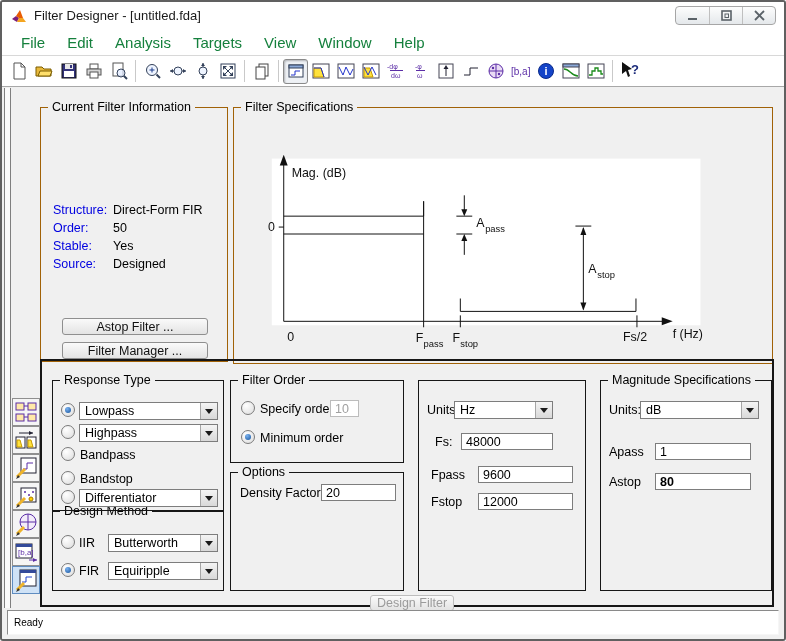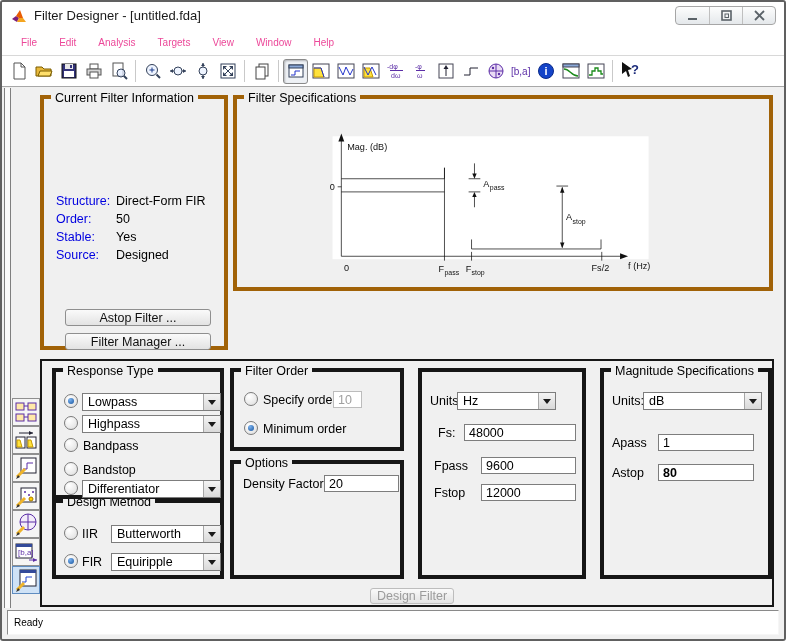--- a/index.html
+++ b/index.html
@@ -14,32 +14,32 @@
   .titlebar { position:absolute; top:0; left:0; right:0; height:28px; background:#ffffff; }
   .app-icon { position:absolute; left:9px; top:6px; width:16px; height:16px; }
   .title-text { position:absolute; left:32px; top:6px; font-size:13px; color:#1a1a1a; white-space:nowrap; }
   .win-controls { position:absolute; top:4px; right:8px; height:19px; display:flex;
     border:1px solid #a6a6a6; border-radius:4px; overflow:hidden;
     background:linear-gradient(#fdfdfd,#e4e8eb); }
   .win-btn { width:33px; height:100%; display:flex; align-items:center; justify-content:center; }
   .win-btn + .win-btn { border-left:1px solid #bfbfbf; }
   .menubar { position:absolute; top:28px; left:0; right:0; height:26px; background:#ffffff;
     border-bottom:1px solid #d8d8d8; display:flex; align-items:center; padding-left:8px; }
-  .menu-item { font-size:10px; color:#ec4899; padding:4px 11px; }
+  .menu-item { font-size:15px; color:#15803d; padding:4px 11px; }
   .toolbar { position:absolute; top:54px; left:0; right:0; height:31px; background:#ffffff;
     border-bottom:1px solid #a8a8a8; display:flex; align-items:center; padding-left:4px; }
   .tbtn { width:25px; height:25px; display:flex; align-items:center; justify-content:center; flex:0 0 auto; }
   .tbtn.pressed { border:1px solid #8a8a8a; border-radius:3px; background:#eef1f5;
     box-shadow:inset 1px 1px 2px rgba(0,0,0,.25); }
   .tsep { width:1px; height:22px; background:#c9c9c9; margin:0 4px; flex:0 0 auto; }
   
   .main { position:absolute; top:85px; left:0; right:0; bottom:0; background:#f0f0f0; }
   .splitter { position:absolute; left:2px; top:1px; width:7px; height:520px;
     background:#fbfbfb; border-left:1px solid #7f7f7f; border-right:1px solid #7f7f7f; }
-  .gb { position:absolute; border:4px solid #a16207; }
+  .gb { position:absolute; border:1px solid #a16207;margin-top:12px; }
   .gb > .legend { position:absolute; top:-8px; left:7px; background:#f0f0f0; padding:0 4px;
     font-size:12.5px; color:#000; white-space:nowrap; }
   .lbl { position:absolute; font-size:12.5px; color:#000; white-space:nowrap; }
   .lbl.blue { color:#0000e0; }
   .btn97 { position:absolute; display:flex; align-items:center; justify-content:center;
     font-size:12.5px; color:#111; background:linear-gradient(#fafafa,#e3e3e3);
     border:1px solid #8f8f8f; border-radius:3px; }
   .btn97.disabled { color:#9b9b9b; border-color:#bdbdbd; }
   .combo { position:absolute; height:18px; background:#ffffff; border:1px solid #7d7d7d;
     font-size:12.5px; display:flex; align-items:center; padding-left:5px; }
@@ -294,21 +294,21 @@
       <span class="lbl blue" style="left:12px; top:113px;">Order:</span>
       <span class="lbl" style="left:72px; top:113px;">50</span>
       <span class="lbl blue" style="left:12px; top:131px;">Stable:</span>
       <span class="lbl" style="left:72px; top:131px;">Yes</span>
       <span class="lbl blue" style="left:12px; top:149px;">Source:</span>
       <span class="lbl" style="left:72px; top:149px;">Designed</span>
       <div class="btn97" style="left:21px; top:210px; width:146px; height:17px;">Astop Filter ...</div>
       <div class="btn97" style="left:21px; top:234px; width:146px; height:17px;">Filter Manager ...</div>
     </div>
 
-    <div class="gb" style="left:231px; top:8px; width:540px; height:196px;">
+    <div class="gb" style="left:231px; top:8px; width:540px; height:257px;">
       <span class="legend">Filter Specifications</span>
       <svg class="spec-svg" viewBox="0 0 540 257">
         <rect x="37" y="51" width="432" height="168" fill="#ffffff"></rect>
 
         <line x1="49" y1="215" x2="49" y2="53" stroke="#111"></line>
         <polygon points="45,58 49,47 53,58" fill="#111"></polygon>
         <text x="57" y="70" font-size="12.5" fill="#111">Mag. (dB)</text>
         <line x1="44" y1="120" x2="49" y2="120" stroke="#111"></line>
         <text x="40" y="124" font-size="12.5" fill="#111" text-anchor="end">0</text>
 
@@ -488,21 +488,21 @@
 
       <div class="gb" style="left:376px; top:7px; width:168px; height:211px; border-color:#161616;">
         <span class="lbl" style="left:8px; top:22px;">Units:</span>
         <div class="combo" style="left:35px; top:20px; width:99px;">
           <span>Hz</span>
           <span class="arrow">
               <span class="tri"></span>
             </span>
         </div>
         <span class="lbl" style="left:16px; top:54px;">Fs:</span>
-        <input class="field-input" style="left: 42px; top: 52px; width: 112px;" readonly="" value="48000">
+        <input class="field-input" style="left: 42px; top: 52px; width: 92px;" readonly="" value="48000">
         <span class="lbl" style="left:12px; top:87px;">Fpass</span>
         <input class="field-input" style="left: 59px; top: 85px; width: 95px;" readonly="" value="9600">
         <span class="lbl" style="left:12px; top:114px;">Fstop</span>
         <input class="field-input" style="left: 59px; top: 112px; width: 95px;" readonly="" value="12000">
       </div>
 
       <div class="gb" style="left:558px; top:7px; width:172px; height:211px; border-color:#161616;">
         <span class="legend">Magnitude Specifications</span>
         <span class="lbl" style="left:8px; top:22px;">Units:</span>
         <div class="combo" style="left:39px; top:20px; width:119px;">
@@ -510,20 +510,20 @@
           <span class="arrow">
               <span class="tri"></span>
             </span>
         </div>
         <span class="lbl" style="left:8px; top:64px;">Apass</span>
         <input class="field-input" style="left: 54px; top: 62px; width: 96px;" readonly="" value="1">
         <span class="lbl" style="left:8px; top:94px;">Astop</span>
         <input class="field-input" style="left: 54px; top: 92px; width: 96px; font-weight: bold;" readonly="" value="80">
       </div>
 
-      <div class="btn97 disabled" style="left:328px; top:227px; width:84px; height:16px;">Design Filter</div>
+      <div class="btn97 disabled" style="left:328px; top:234px; width:84px; height:16px;">Design Filter</div>
     </div>
 
     <div class="statusbar">
       <span>Ready</span>
     </div>
   </div>
 </div>
 
 </body></html>

